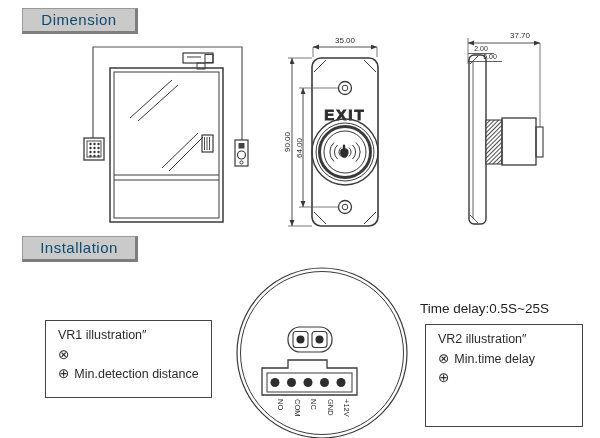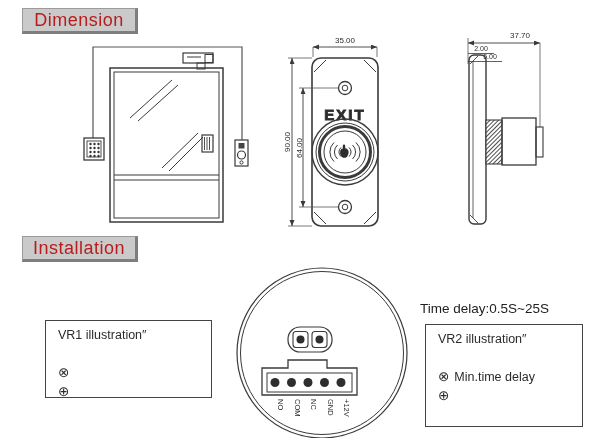--- a/index.html
+++ b/index.html
@@ -1,28 +1,28 @@
 <!DOCTYPE html>
 <html><head>
 <meta charset="utf-8">
 <style>
   html,body{margin:0;padding:0;background:#f4f4f4;}
   .page{position:relative;width:600px;height:438px;background:#ffffff;overflow:hidden;
         font-family:"Liberation Sans", sans-serif;color:#2b2b2b;}
   .hdr{position:absolute;left:22px;width:112px;height:22px;background:#cacaca;
        border:1px solid #9a9a9a;border-right:3px solid #7e7e7e;border-bottom:3px solid #7e7e7e;
-       font-size:18px;letter-spacing:.5px;color:#b91c1c;text-align:center;line-height:22px;}
+       font-size:15px;letter-spacing:.5px;color:#0c4a6e;text-align:center;line-height:22px;}
   .hdr-dim{top:8px;}
   .hdr-inst{top:236px;}
   .abs{position:absolute;}
   .note{font-size:12.5px;color:#222;white-space:nowrap;}
   .vrbox{position:absolute;border:1.5px solid #444;background:#fff;padding:7px 6px 6px 12px;box-sizing:border-box;}
   .vr1{left:45px;top:320px;width:167px;height:78px;}
   .vr2{left:425px;top:324px;width:158px;height:103px;}
-  .vrtitle{font-size:12.5px;margin-bottom:24px;white-space:nowrap;}
+  .vrtitle{font-size:12.5px;margin-bottom:6px;white-space:nowrap;}
   .vritem{font-size:12.5px;margin-top:5px;white-space:nowrap;display:flex;align-items:center;}
   .scricon{font-family:"Liberation Sans","DejaVu Sans",sans-serif;font-size:13.5px;margin-right:5px;line-height:1;}
   .tdelay{font-size:13.5px;text-align:center;}
   svg{position:absolute;overflow:visible;}
   svg text{font-family:"Liberation Sans", sans-serif;fill:#2b2b2b;}
   .ln{stroke:#3a3a3a;fill:none;}
   .thin{stroke:#555;fill:none;}
 </style>
 </head>
 <body>
@@ -182,20 +182,21 @@
 
   <div class="abs note tdelay" style="left:420px;top:301px">Time delay:0.5S~25S</div>
 
   <div class="vrbox vr1">
     <div class="vrtitle">VR1 illustration″</div>
     <div class="vritem">
       <span class="scricon">⊗</span>
     </div>
     <div class="vritem">
       <span class="scricon">⊕</span>
+      <span>Min.detection distance</span>
     </div>
   </div>
 
   <div class="vrbox vr2">
     <div class="vrtitle">VR2 illustration″</div>
     <div class="vritem">
       <span class="scricon">⊗</span>
       <span>Min.time delay</span>
     </div>
     <div class="vritem">

